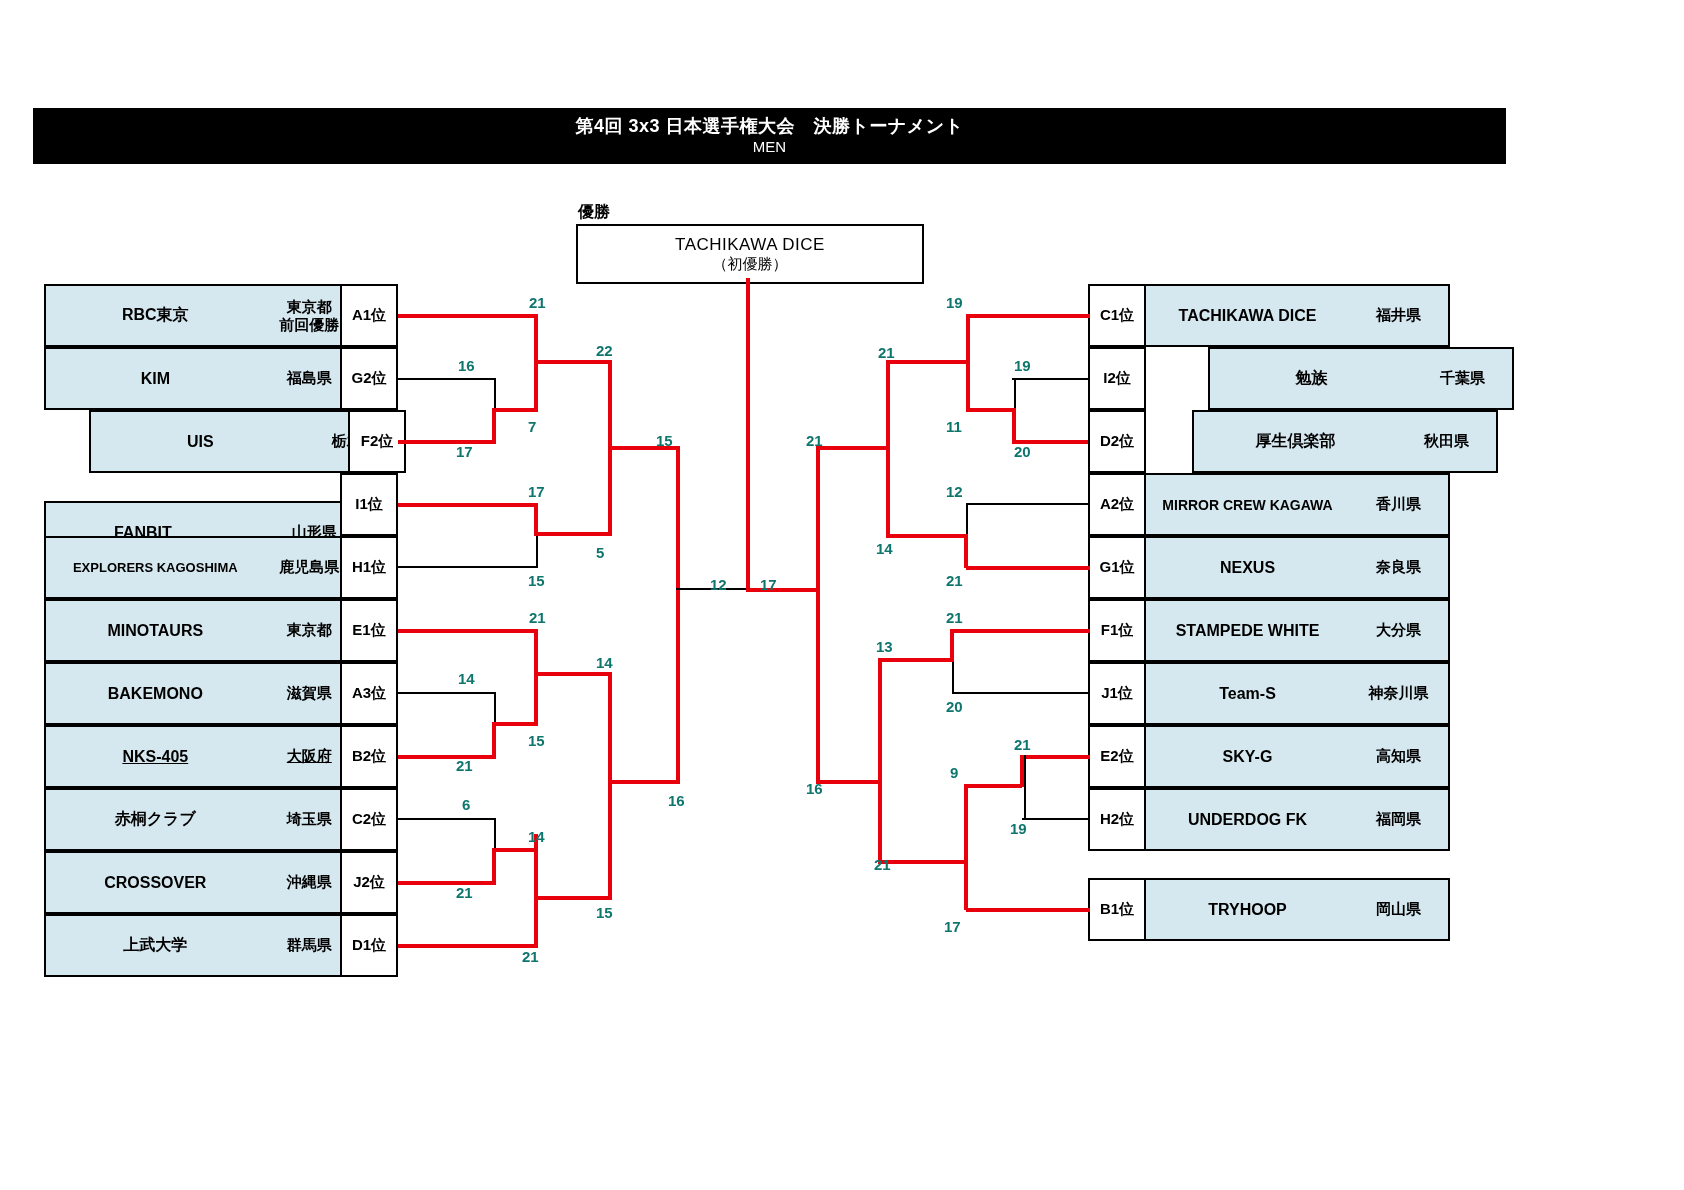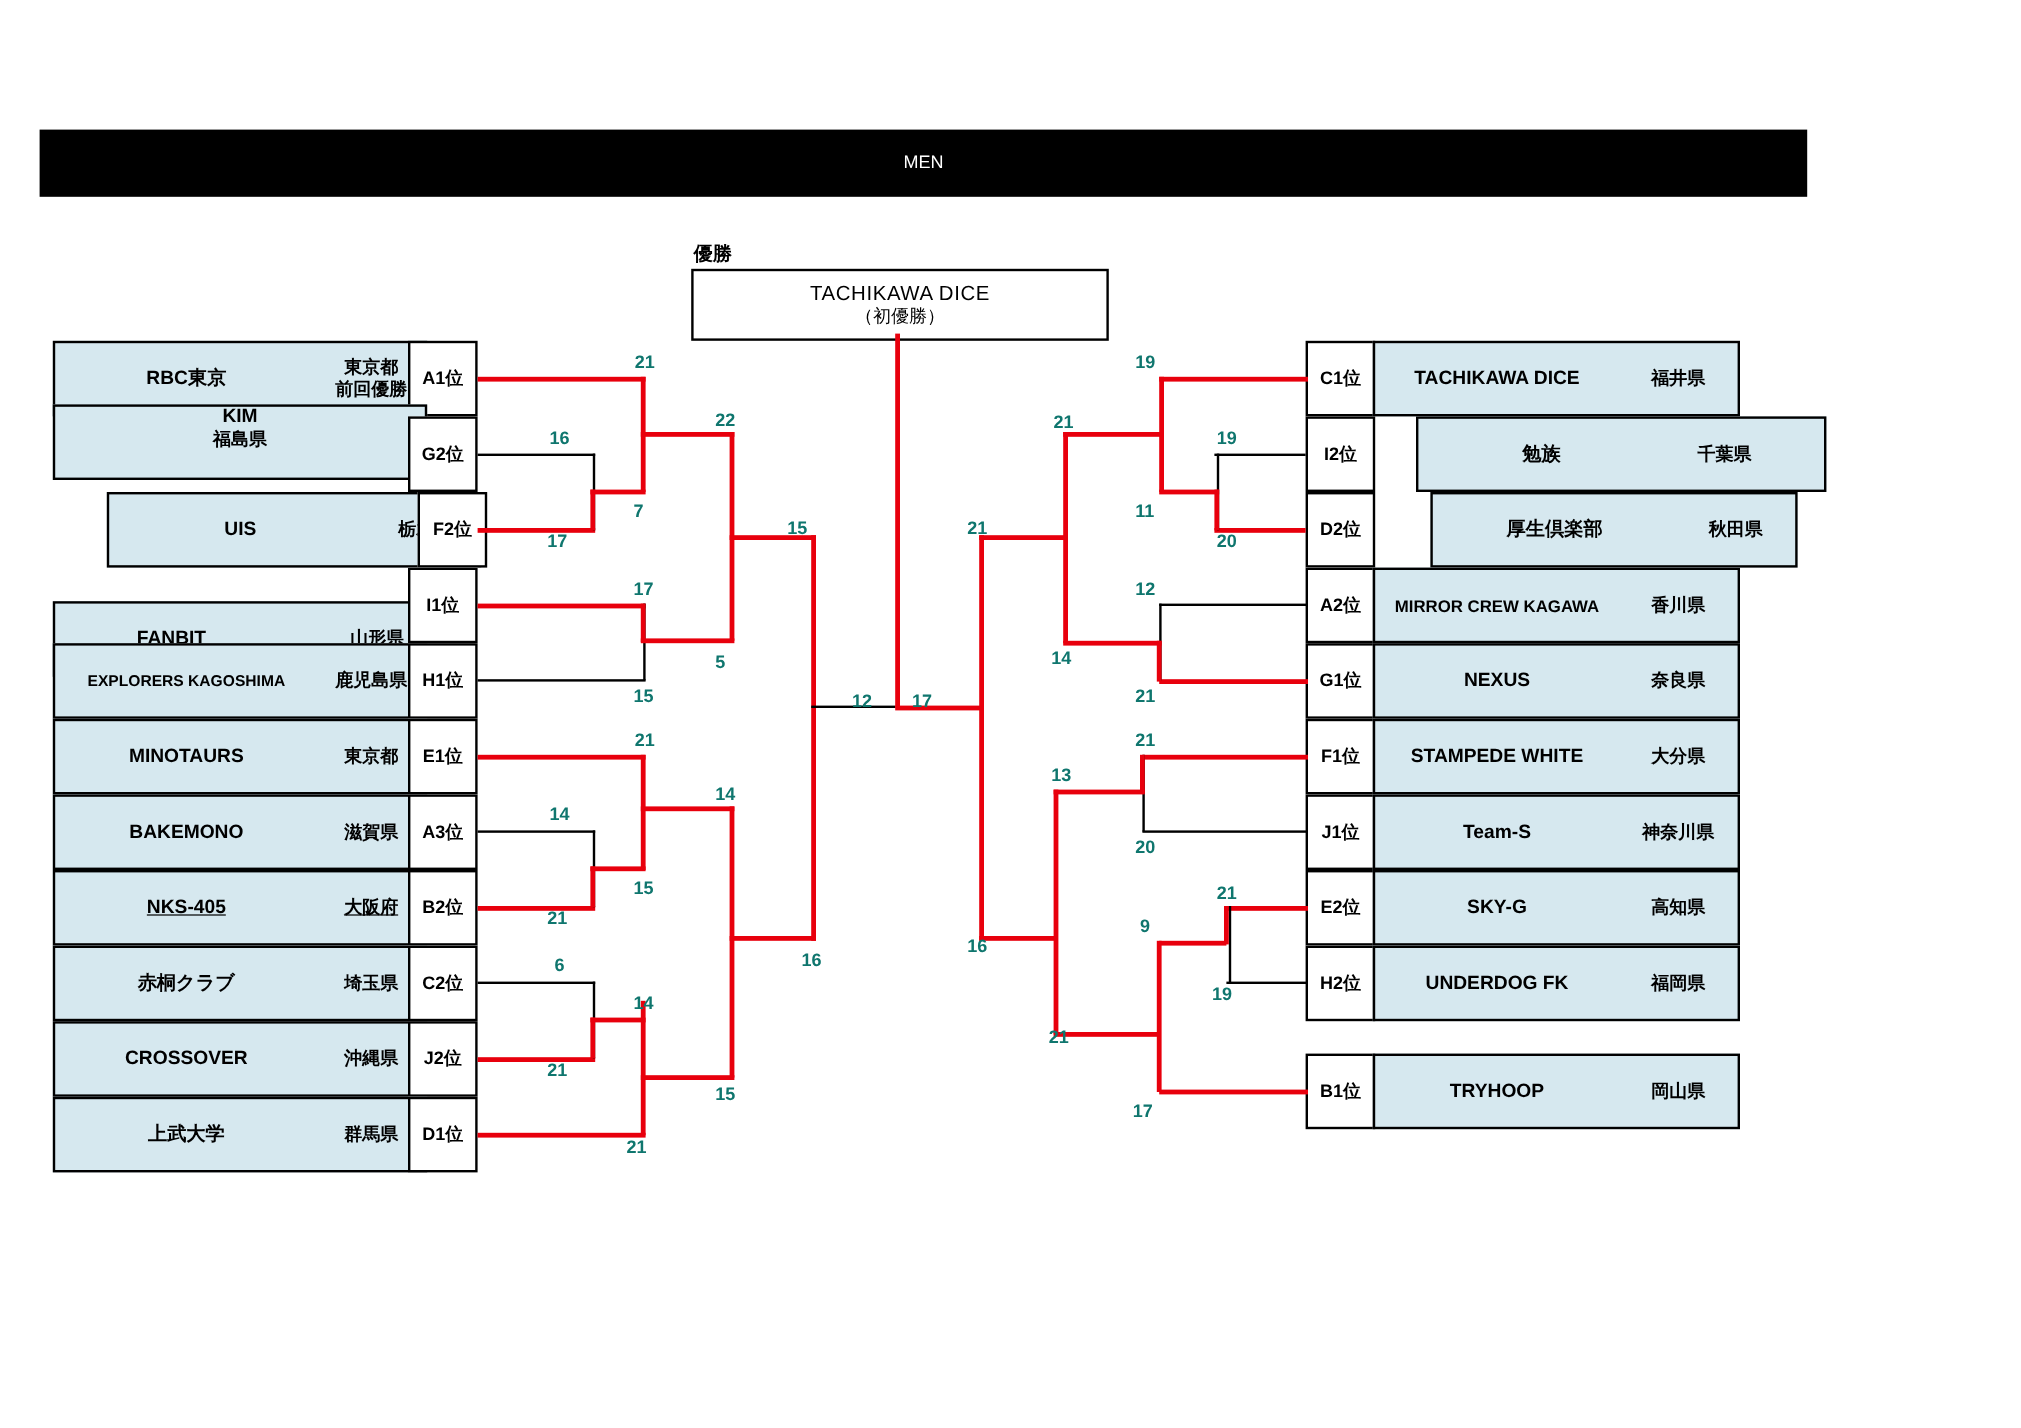--- a/index.html
+++ b/index.html
@@ -61,37 +61,38 @@
   .v{width:2px;}
   .hr{height:4px;}
   .vr{width:4px;}
 
   .sc{position:absolute;font-size:15px;font-weight:bold;color:#0f766e;}
 </style>
 </head>
 <body>
 
 <div id="title-bar" class="abs">
+  <div class="t1">第4回 3x3 日本選手権大会　決勝トーナメント</div>
   <div class="t2">MEN</div>
 </div>
 
 <div id="champ-label" class="abs">優勝</div>
 <div id="champ-box" class="abs">
   <div class="n1">TACHIKAWA DICE</div>
   <div class="n2">（初優勝）</div>
 </div>
 
 <div class="team-row left abs" style="left:44px;top:284px;width:312px;">
   <div class="nm">RBC東京</div>
   <div class="pr" style="white-space:pre-line;line-height:1.15;">東京都
 前回優勝</div>
 </div>
 <div class="seed abs" style="left:340px;top:284px;">A1位</div>
 
-<div class="team-row left abs" style="left:44px;top:337px;width:312px;flex-direction:column;">
+<div class="team-row left abs" style="left:44px;top:347px;width:312px;">
   <div class="nm">KIM</div>
   <div class="pr">福島県</div>
 </div>
 <div class="seed abs" style="left:340px;top:347px;">G2位</div>
 
 <div class="team-row left abs" style="left:44px;top:410px;width:312px;margin-left:45px;">
   <div class="nm">UIS</div>
   <div class="pr">栃木県</div>
 </div>
 <div class="seed abs" style="left:348px;top:410px;">F2位</div>
@@ -144,21 +145,21 @@
 </div>
 <div class="seed abs" style="left:340px;top:914px;">D1位</div>
 
 <div class="seed abs" style="left:1088px;top:284px;">C1位</div>
 <div class="team-row right abs" style="left:1144px;top:284px;width:306px;">
   <div class="nm">TACHIKAWA DICE</div>
   <div class="pr">福井県</div>
 </div>
 
 <div class="seed abs" style="left:1088px;top:347px;">I2位</div>
-<div class="team-row right abs" style="left:1180px;top:347px;width:342px;">
+<div class="team-row right abs" style="left:1208px;top:347px;width:306px;">
   <div class="nm">勉族</div>
   <div class="pr">千葉県</div>
 </div>
 
 <div class="seed abs" style="left:1088px;top:410px;">D2位</div>
 <div class="team-row right abs" style="left:1144px;top:410px;width:306px;margin-left:48px;">
   <div class="nm">厚生倶楽部</div>
   <div class="pr">秋田県</div>
 </div>
 

